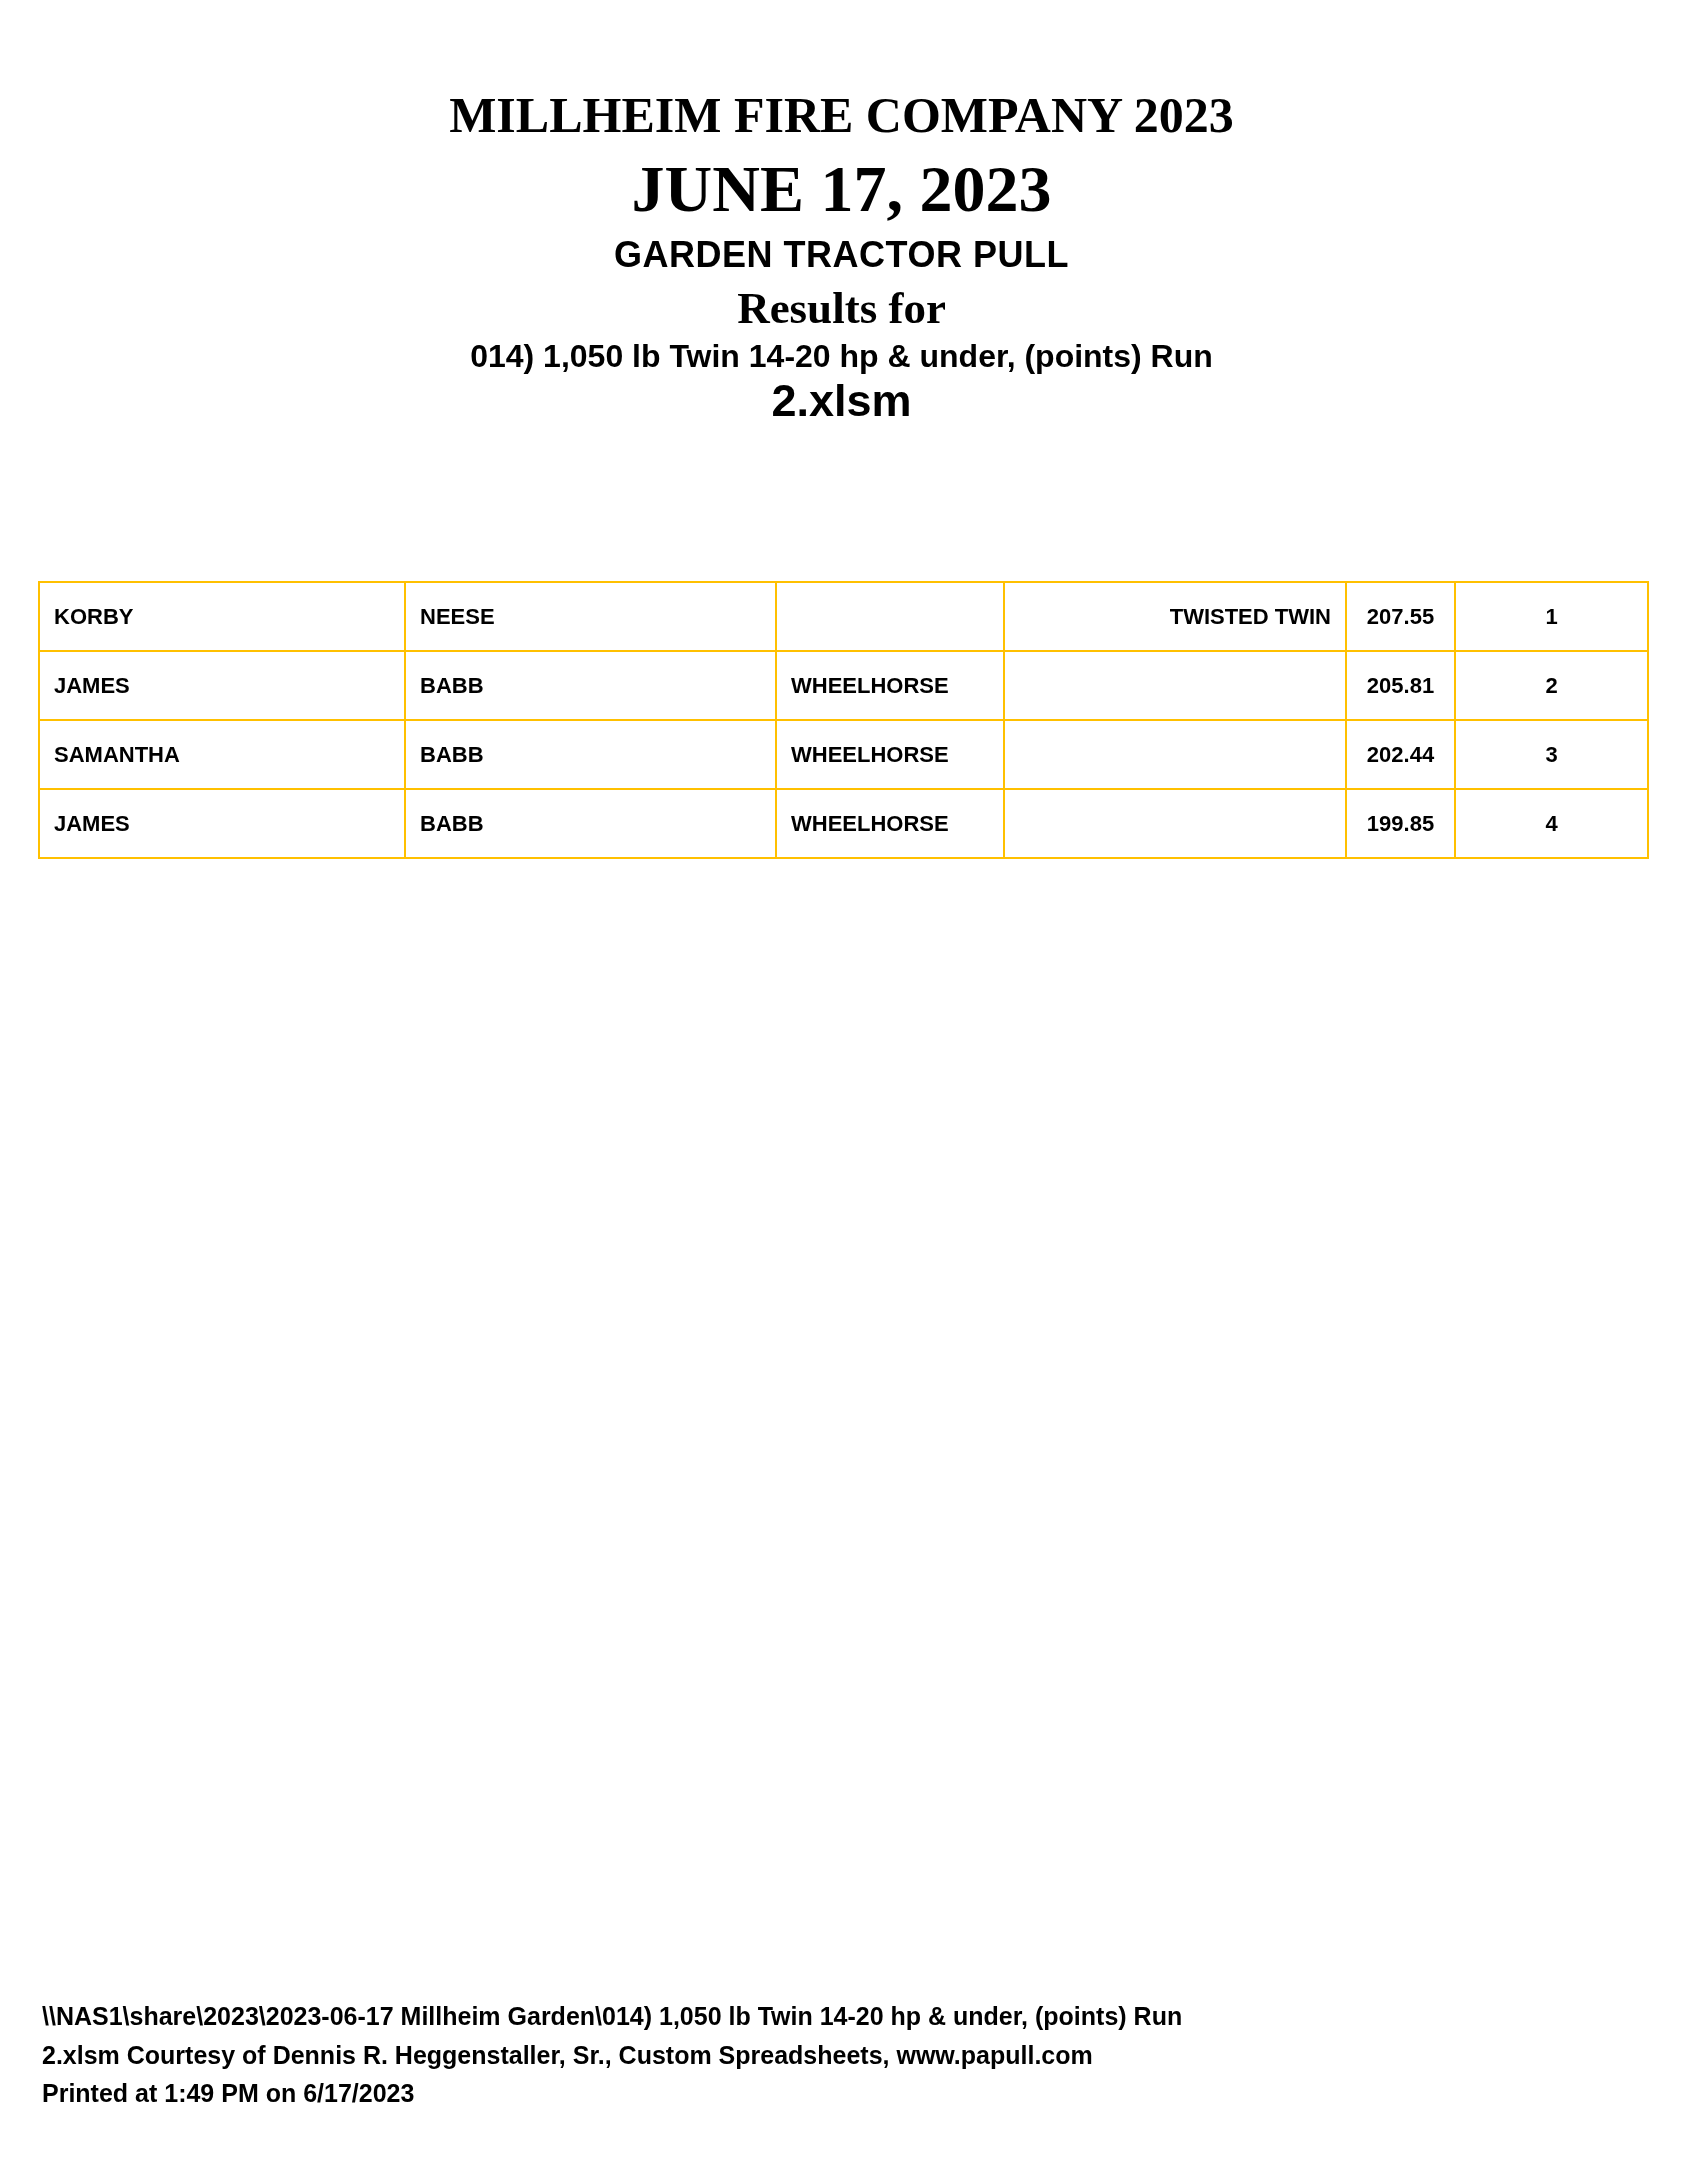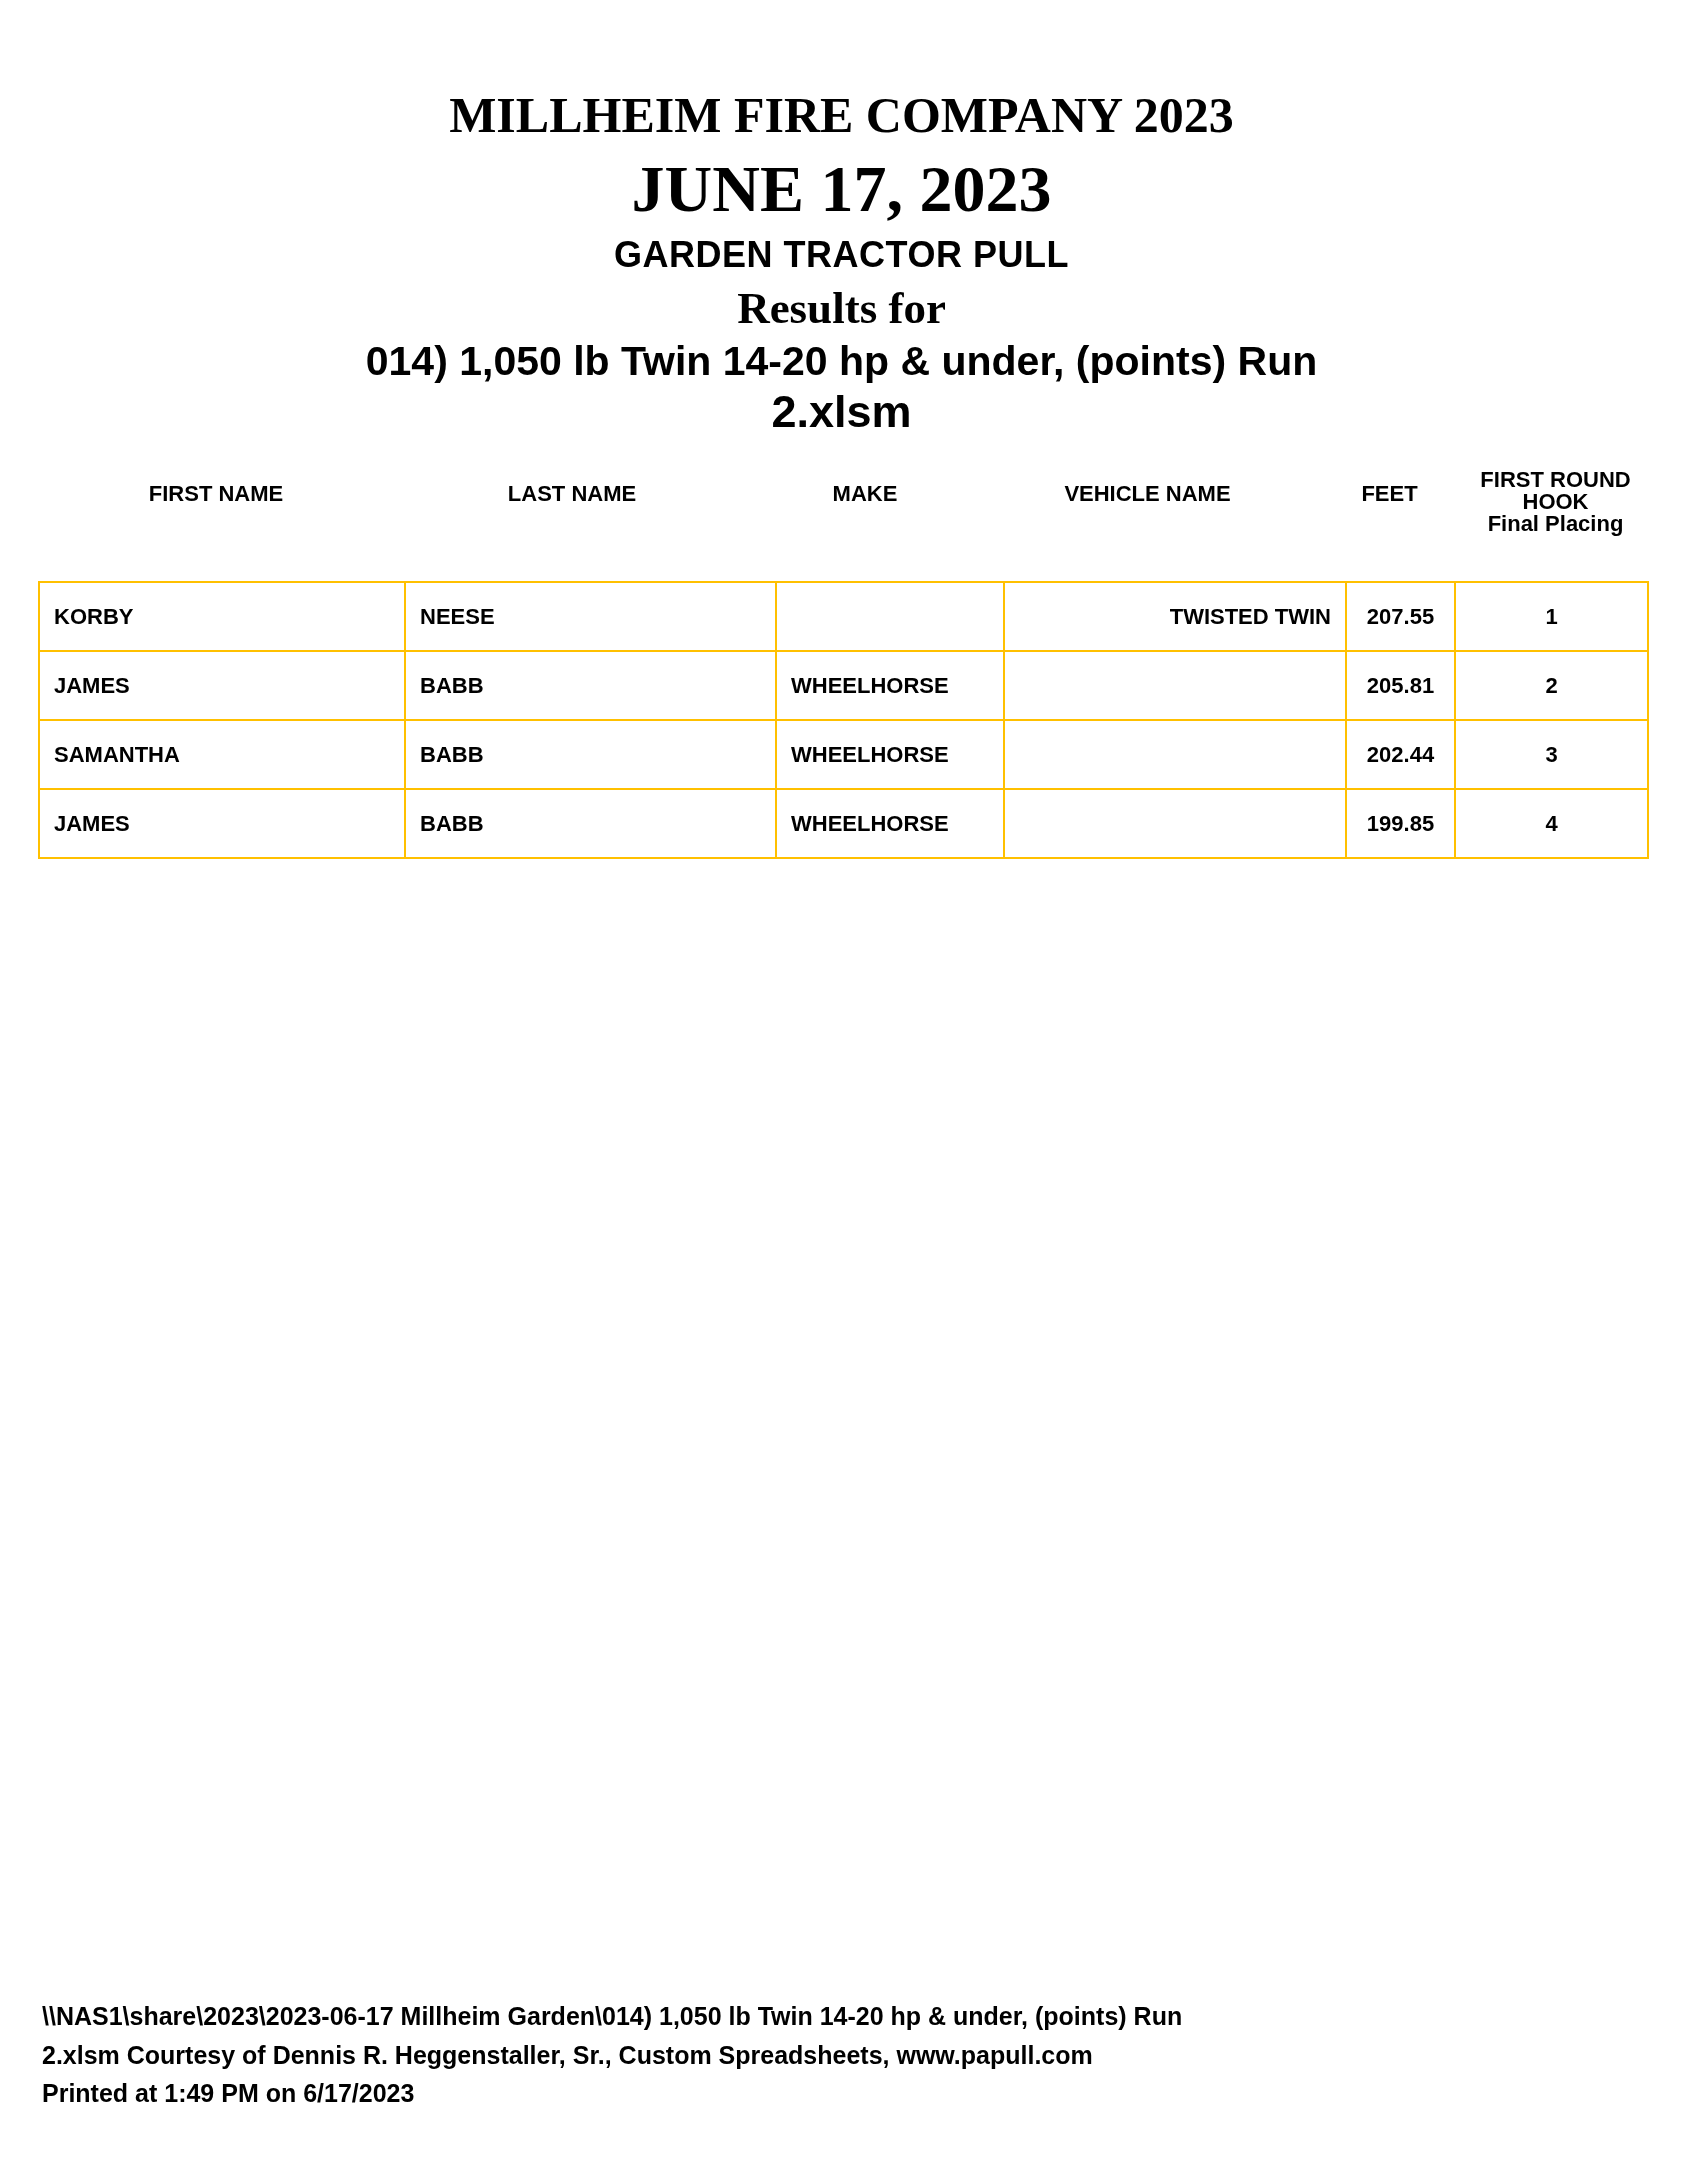--- a/index.html
+++ b/index.html
@@ -49,21 +49,21 @@
   }
   .title-line-4 {
     font-family: "Liberation Serif", serif;
     font-weight: bold;
     font-size: 45px;
     line-height: 1.32;
   }
   .subject-line {
     font-family: "Liberation Sans", sans-serif;
     font-weight: bold;
-    font-size: 41px;
+    font-size: 32px;
     line-height: 1.16;
     white-space: nowrap;
   }
   .subject-line-2 {
     font-family: "Liberation Sans", sans-serif;
     font-weight: bold;
     font-size: 45px;
     line-height: 1.16;
   }
 
@@ -140,30 +140,20 @@
 
   <div class="header">
     <div class="title-line-1">MILLHEIM FIRE COMPANY 2023</div>
     <div class="title-line-2">JUNE 17, 2023</div>
     <div class="title-line-3">GARDEN TRACTOR PULL</div>
     <div class="title-line-4">Results for</div>
     <div class="subject-line">014) 1,050 lb Twin 14-20 hp &amp; under, (points) Run</div>
     <div class="subject-line-2">2.xlsm</div>
   </div>
 
-  <div class="col-header">
-    <div class="ch ch-first">FIRST NAME</div>
-    <div class="ch ch-last">LAST NAME</div>
-    <div class="ch ch-make">MAKE</div>
-    <div class="ch ch-veh">VEHICLE NAME</div>
-    <div class="ch ch-feet">FEET</div>
-    <div class="ch ch-round">FIRST ROUND</div>
-    <div class="ch ch-hook">HOOK</div>
-    <div class="ch ch-final">Final Placing</div>
-  </div>
 
   <div class="table-wrap">
     <table class="results">
       <tbody>
         <tr>
           <td class="c-first">KORBY</td>
           <td class="c-last">NEESE</td>
           <td class="c-make"></td>
           <td class="c-veh">TWISTED TWIN</td>
           <td class="c-feet">207.55</td>

